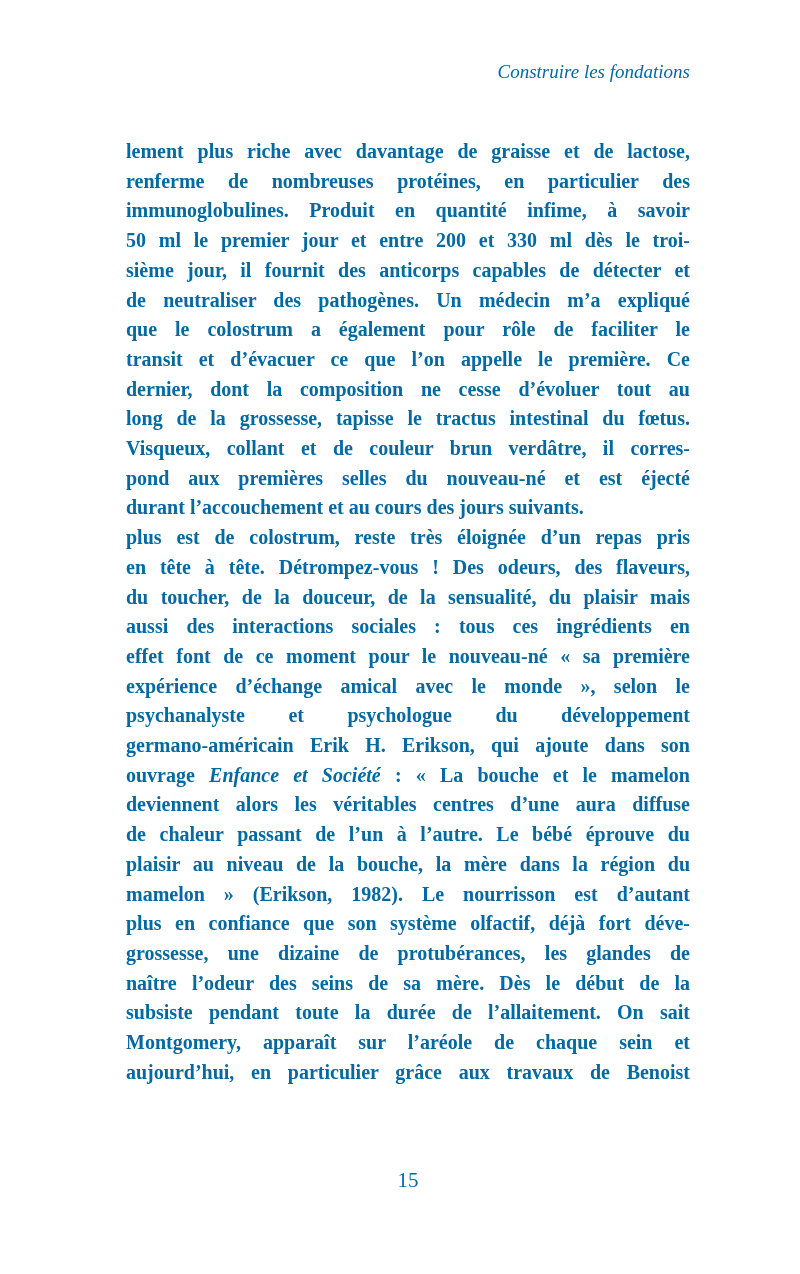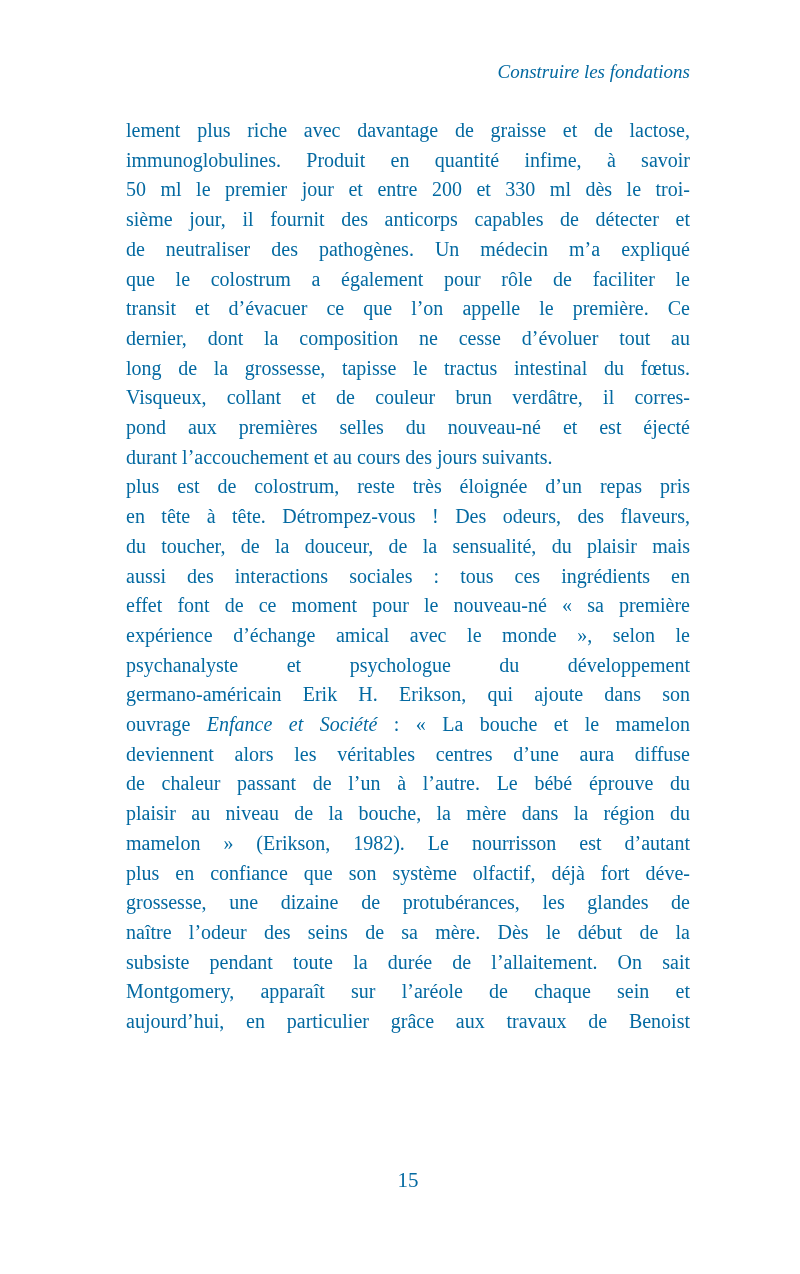--- a/index.html
+++ b/index.html
@@ -20,25 +20,26 @@
     top: 61px;
     left: 118px;
     width: 564px;
     text-align: right;
     font-style: italic;
     font-size: 19px;
     line-height: 22px;
   }
   .body-block {
     position: absolute;
-    top: 116px;
+    top: 137px;
     left: 118px;
     width: 564px;
     font-size: 20px;
     line-height: 29.7px;
+    font-weight: bold;
   }
   .line {
     text-align: justify;
     text-align-last: justify;
   }
   .line.para-end {
     text-align-last: left;
   }
   .line.indent {
     text-indent: 27px;
@@ -57,20 +58,21 @@
 </head>
 <body>
 
 <div class="page">
 
   <div class="running-header">Construire les fondations</div>
 
   <div class="body-block">
 
     <div class="line">lement plus riche avec davantage de graisse et de lactose,</div>
+    <div class="line">renferme de nombreuses protéines, en particulier des</div>
     <div class="line">immunoglobulines. Produit en quantité infime, à savoir</div>
     <div class="line">50 ml le premier jour et entre 200 et 330 ml dès le troi-</div>
     <div class="line">sième jour, il fournit des anticorps capables de détecter et</div>
     <div class="line">de neutraliser des pathogènes. Un médecin m’a expliqué</div>
     <div class="line">que le colostrum a également pour rôle de faciliter le</div>
     <div class="line">transit et d’évacuer ce que l’on appelle le première. Ce</div>
     <div class="line">dernier, dont la composition ne cesse d’évoluer tout au</div>
     <div class="line">long de la grossesse, tapisse le tractus intestinal du fœtus.</div>
     <div class="line">Visqueux, collant et de couleur brun verdâtre, il corres-</div>
     <div class="line">pond aux premières selles du nouveau-né et est éjecté</div>

